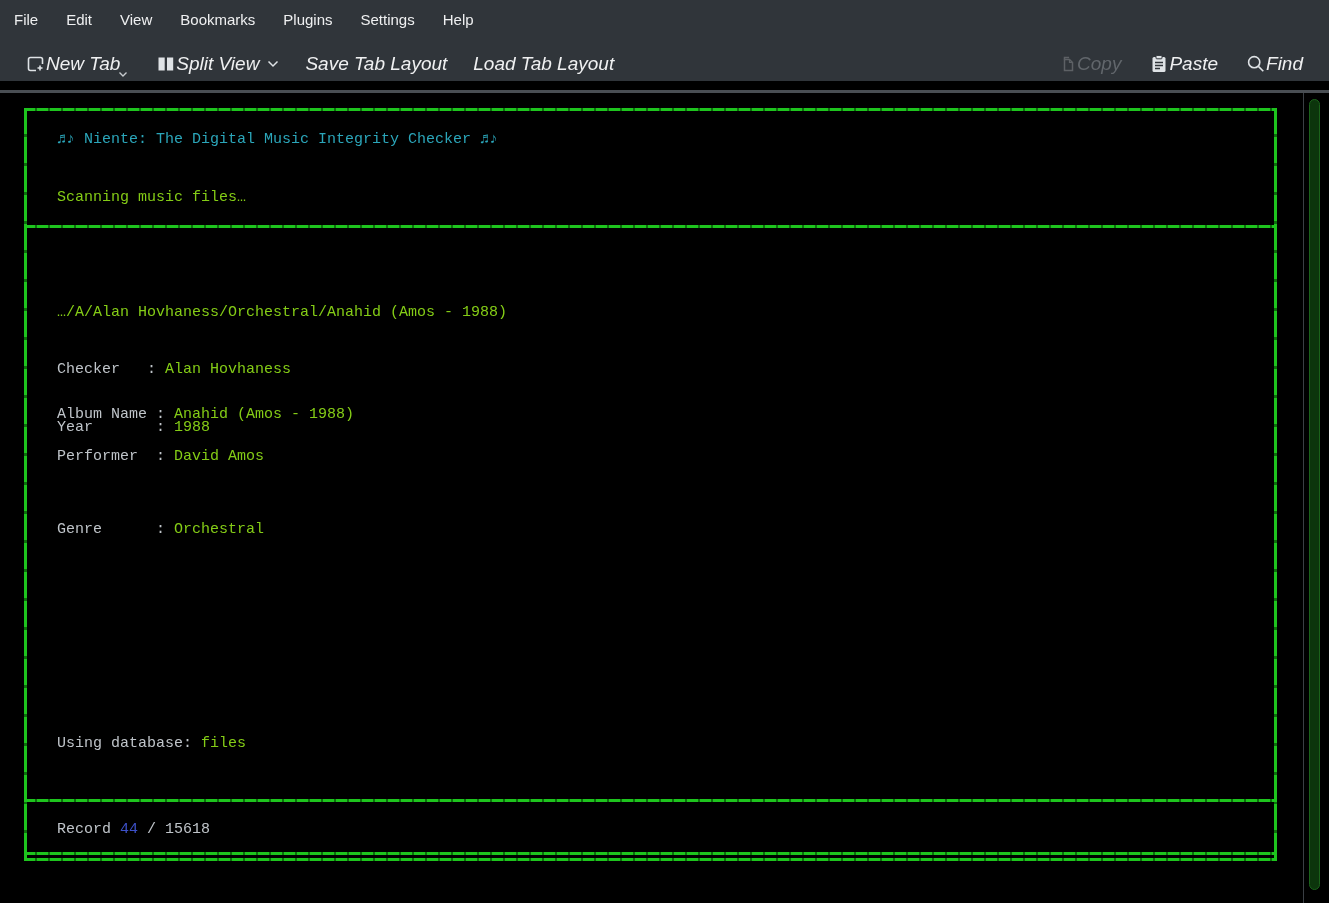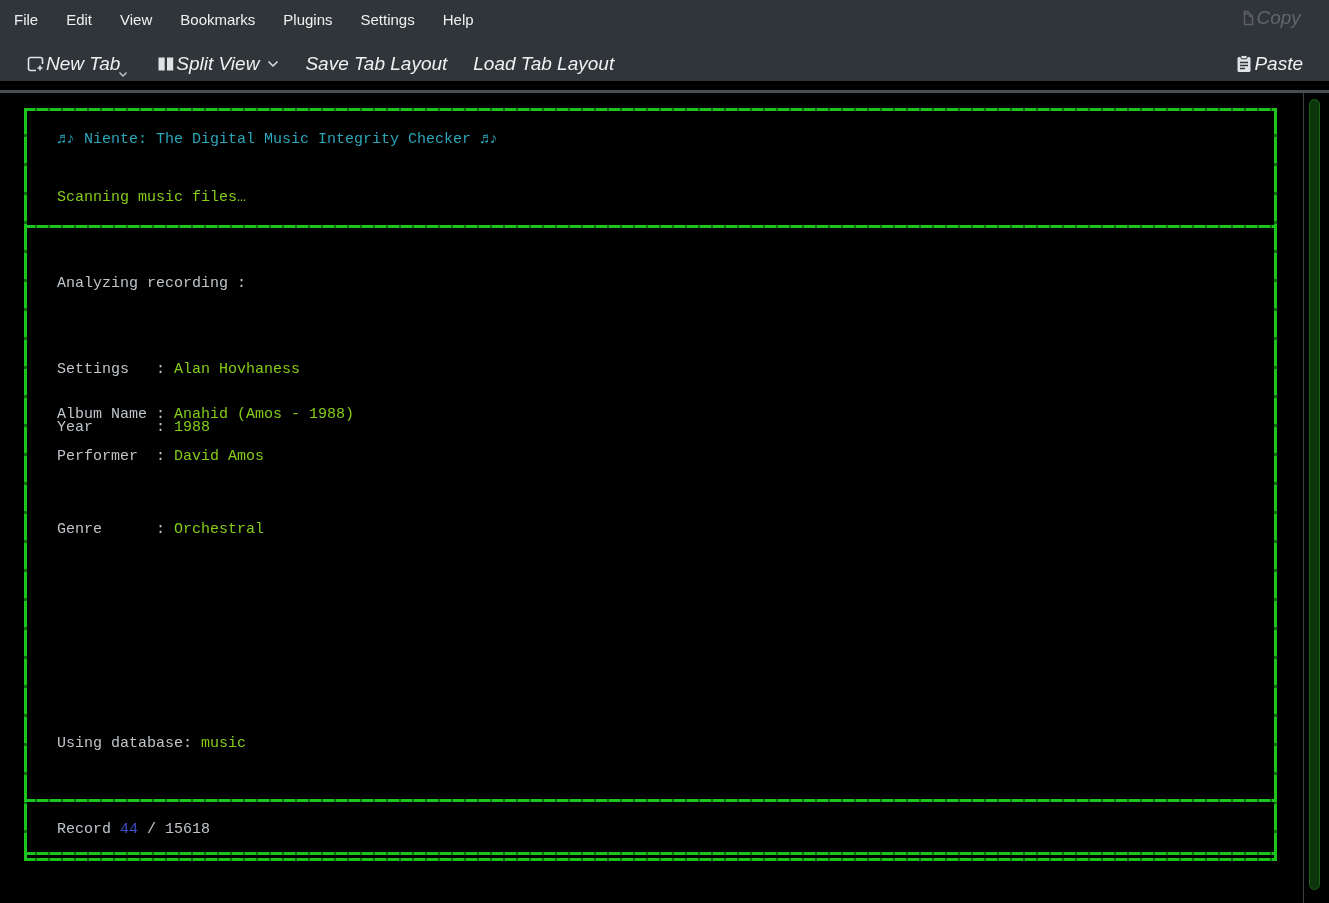--- a/index.html
+++ b/index.html
@@ -7,21 +7,21 @@
   body { font-family:"Liberation Sans","DejaVu Sans",sans-serif; position:relative; }
 
   
   .chrome { position:absolute; left:0; top:0; width:1329px; height:81px; background:#30353a; }
   .menubar { position:absolute; left:0; top:0; width:100%; height:38px;
              display:flex; align-items:center; gap:28px; padding-left:14px; }
   .menu-item { color:#eff0f1; font-size:15px; cursor:default; }
   .toolbar { position:absolute; left:0; top:38px; width:100%; height:52px;
              display:flex; align-items:center; }
   .tb-left { display:flex; align-items:center; gap:10px; padding-left:18px; }
-  .tb-right { margin-left:auto; display:flex; align-items:center; gap:12px; padding-right:18px;flex-direction:column; }
+  .tb-right { margin-left:auto; display:flex; align-items:center; gap:12px; padding-right:18px; }
   .tb-btn { display:flex; align-items:center; color:#eff0f1; font-size:19px;
             padding:6px 8px; border-radius:3px;font-style:italic; }
   .tb-btn.disabled { color:#61666b; }
   .tb-btn svg { display:block; }
   .newtab-chev { position:relative; top:10px; left:-2px; }
   .chrome-sep { position:absolute; left:0; top:90px; width:100%; height:3px; background:#494e53; }
 
   
   .terminal { position:absolute; left:0; top:93px; width:1329px; height:810px; background:#000; }
 
@@ -145,27 +145,27 @@
   <div class="gb-v" style="left:24px;  top:15px; height:753px;"></div>
   <div class="gb-v" style="left:1274px;top:15px; height:753px;"></div>
   <div class="gb-h" style="top:132px;"></div>
   <div class="gb-h" style="top:706px;"></div>
   <div class="gb-h" style="top:759px;"></div>
   <div class="gb-h" style="top:765px;"></div>
 
   <div class="tline cyan" style="top:32px;">♬♪ Niente: The Digital Music Integrity Checker ♬♪</div>
   <div class="tline yellow" style="top:90px;">Scanning music files…</div>
 
-  <div class="tline gray" style="top:176px;">Analyzing recording :</div>
+  <div class="tline yellow" style="top:205px;">…/A/Alan Hovhaness/Orchestral/Anahid (Amos - 1988)</div>
 
-  <div class="tline" style="top:262px;"><span class="gray">Settings   : </span><span class="yellow">Alan Hovhaness</span></div>
+  <div class="tline" style="top:262px;"><span class="gray">Checker   : </span><span class="yellow">Alan Hovhaness</span></div>
   <div class="tline" style="top:291px;margin-top:16px;"><span class="gray">Album Name : </span><span class="yellow">Anahid (Amos - 1988)</span></div>
   <div class="tline" style="top:320px;"><span class="gray">Year       : </span><span class="yellow">1988</span></div>
   <div class="tline" style="top:349px;font-family:Liberation Mono, monospace;"><span class="gray">Performer  : </span><span class="yellow">David Amos</span></div>
   <div class="tline" style="top:378px;margin-top:44px;"><span class="gray">Genre      : </span><span class="yellow">Orchestral</span></div>
 
-  <div class="tline" style="top:636px;"><span class="gray">Using database: </span><span class="yellow">music</span></div>
+  <div class="tline" style="top:636px;"><span class="gray">Using database: </span><span class="yellow">files</span></div>
 
   <div class="tline" style="top:722px;"><span class="gray">Record </span><span class="blue">44</span><span class="gray"> / 15618</span></div>
 
   <div class="scroll-sep"></div>
   <div class="scroll-thumb"></div>
 </div>
 
 </body></html>

